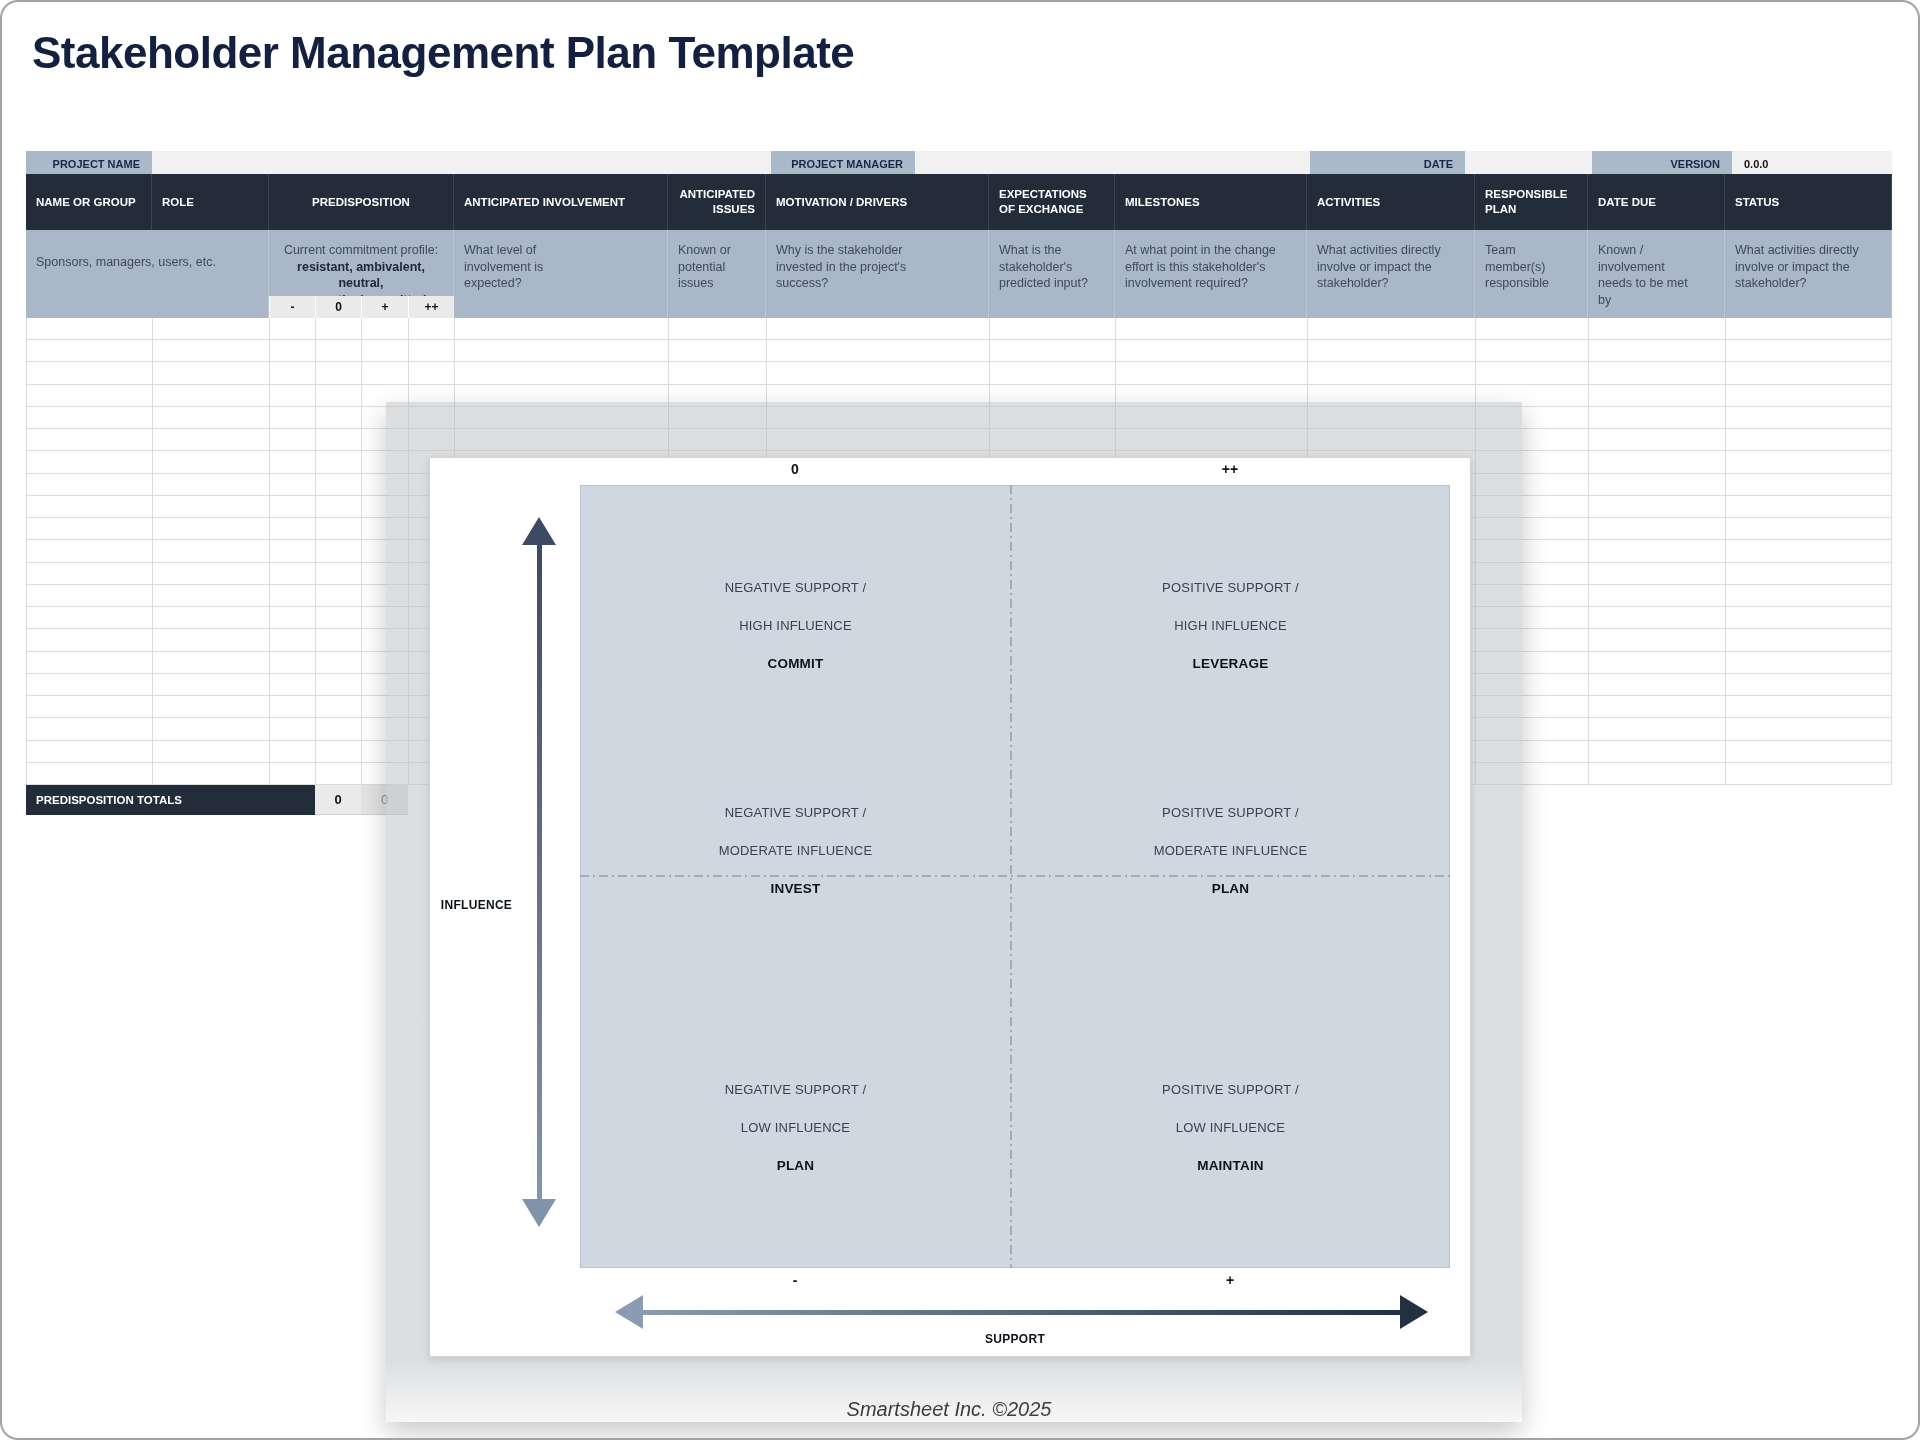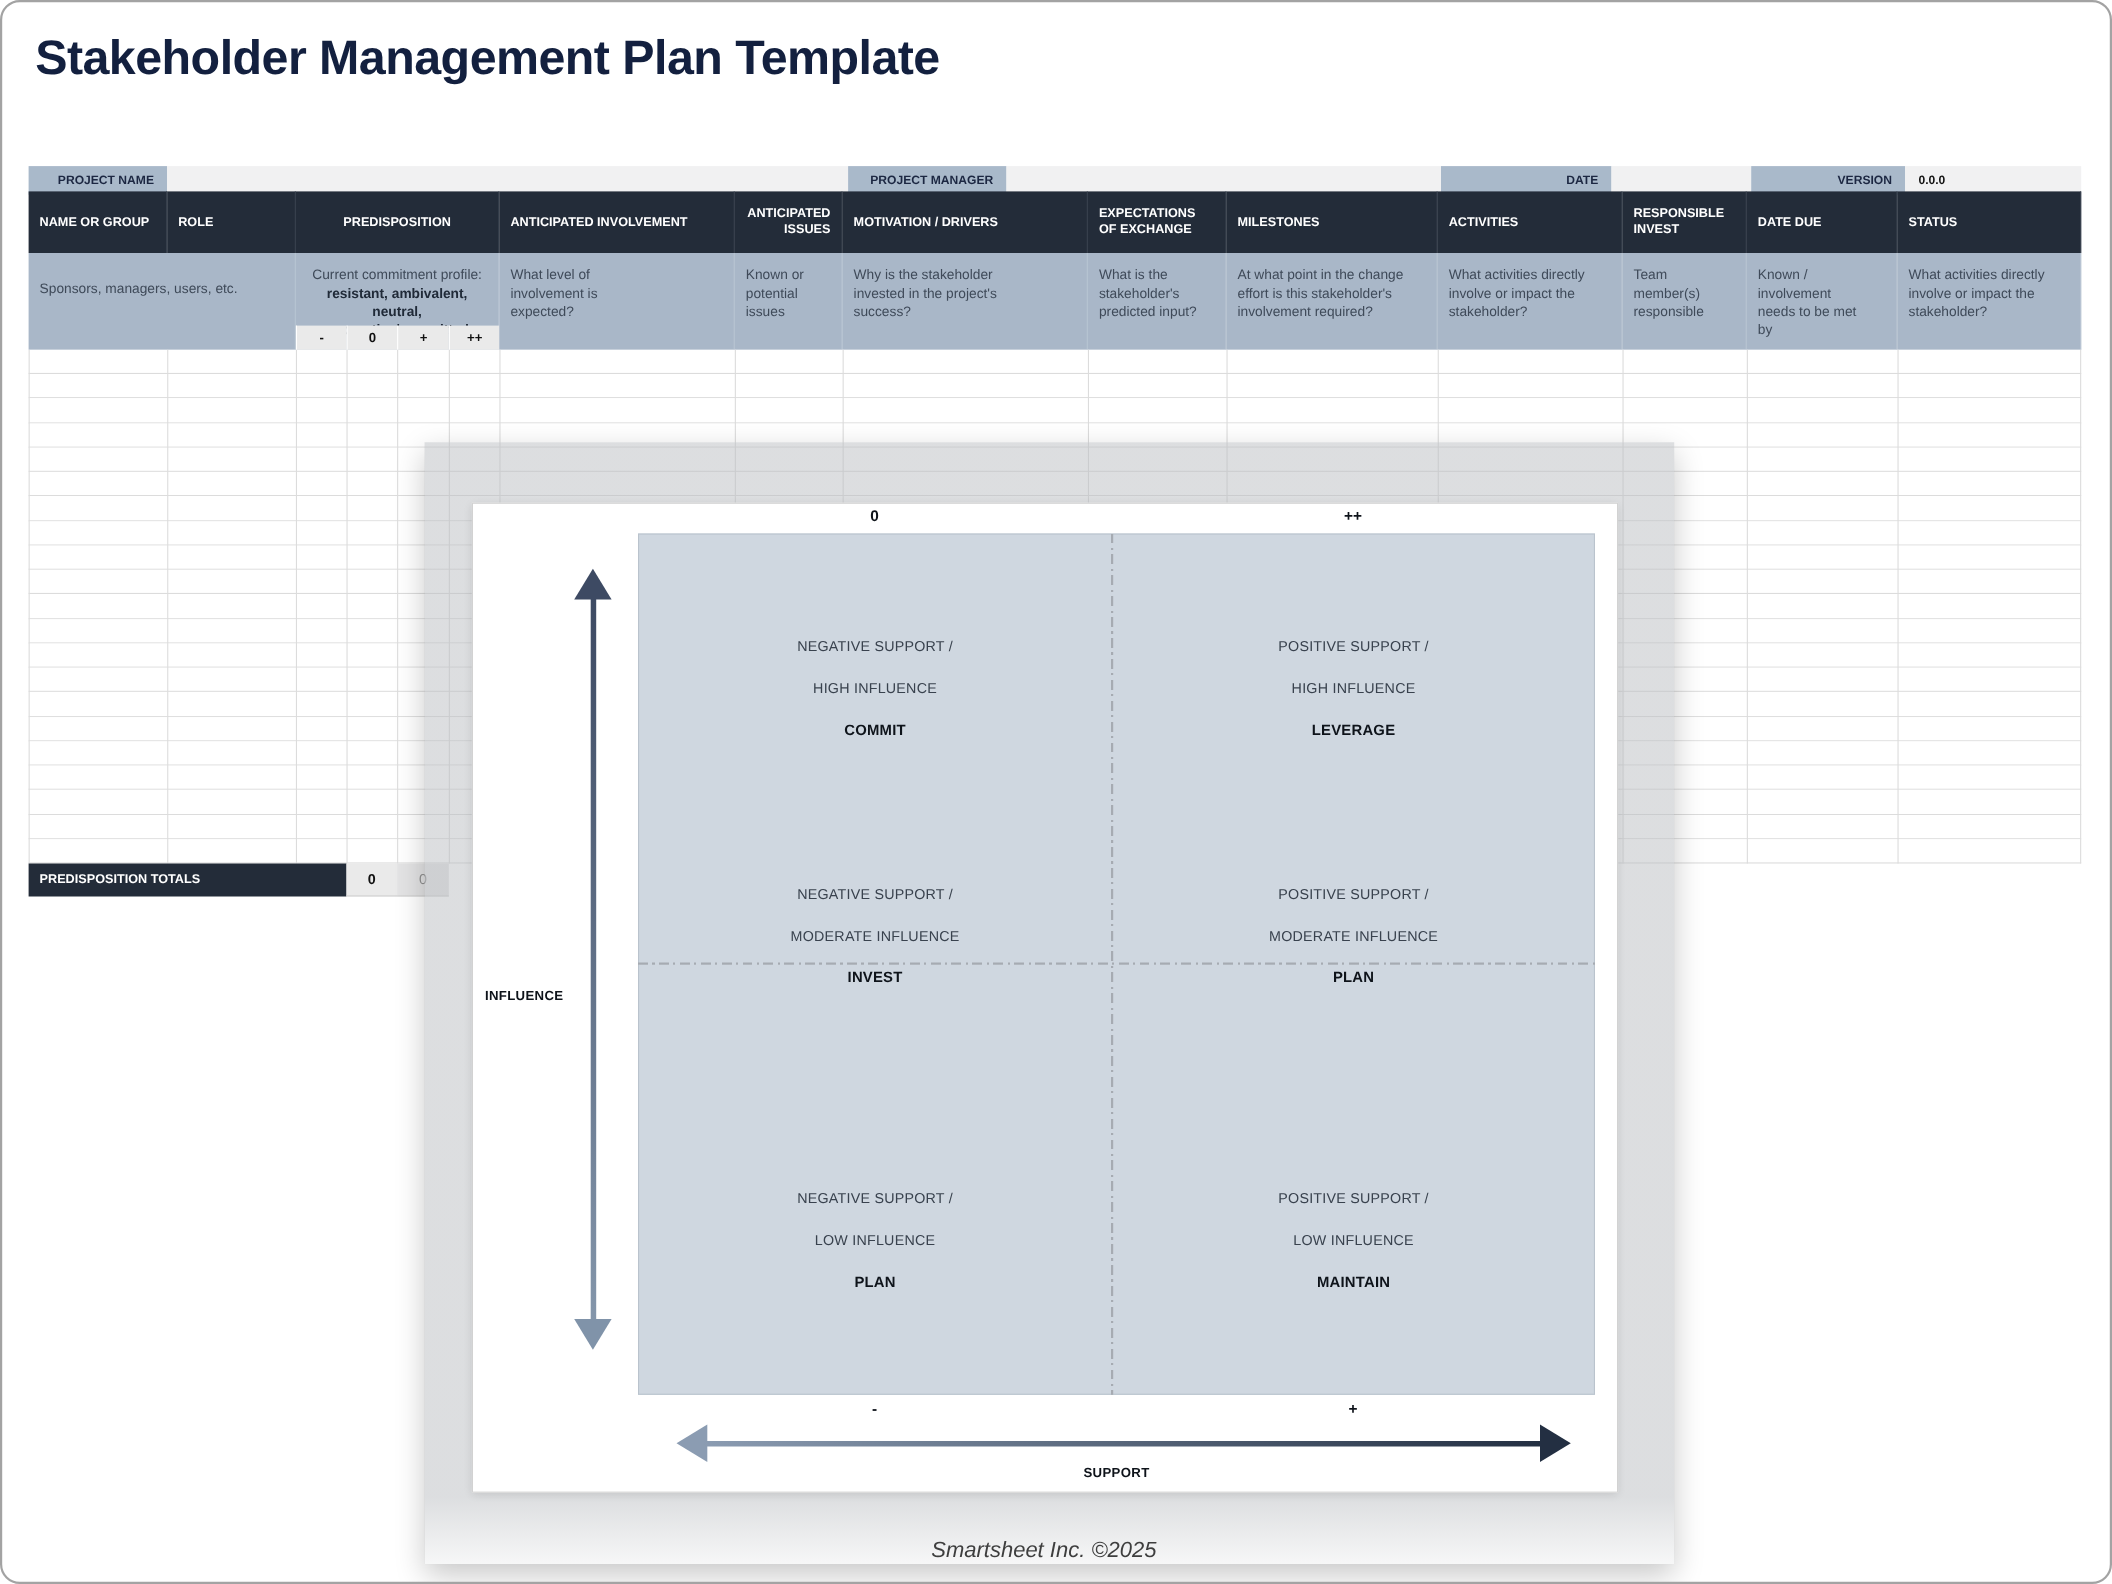--- a/index.html
+++ b/index.html
@@ -85,21 +85,21 @@
 
   <div class="th" style="left:24px;width:126px;">NAME OR GROUP</div>
   <div class="th" style="left:150px;width:117px;">ROLE</div>
   <div class="th center" style="left:267px;width:185px;">PREDISPOSITION</div>
   <div class="th" style="left:452px;width:214px;">ANTICIPATED INVOLVEMENT</div>
   <div class="th" style="left:666px;width:98px;text-align:right;">ANTICIPATED ISSUES</div>
   <div class="th" style="left:764px;width:223px;">MOTIVATION / DRIVERS</div>
   <div class="th" style="left:987px;width:126px;">EXPECTATIONS OF EXCHANGE</div>
   <div class="th" style="left:1113px;width:192px;">MILESTONES</div>
   <div class="th" style="left:1305px;width:168px;">ACTIVITIES</div>
-  <div class="th" style="left:1473px;width:113px;">RESPONSIBLE INVEST</div>
+  <div class="th" style="left:1473px;width:113px;">RESPONSIBLE PLAN</div>
   <div class="th" style="left:1586px;width:137px;">DATE DUE</div>
   <div class="th" style="left:1723px;width:167px;">STATUS</div>
 
   <div class="td" style="left:24px;width:243px;padding-top:24px;">Sponsors, managers, users, etc.</div>
   <div class="td center" style="left:267px;width:185px;padding-left:4px;padding-right:4px;">
     <span>Current commitment profile:</span><br>
     <span class="b">resistant, ambivalent, neutral,</span><br>
     <span class="b">supportive/committed</span>
   </div>
   <div class="sub" style="left:267px;width:46px;">-</div>

